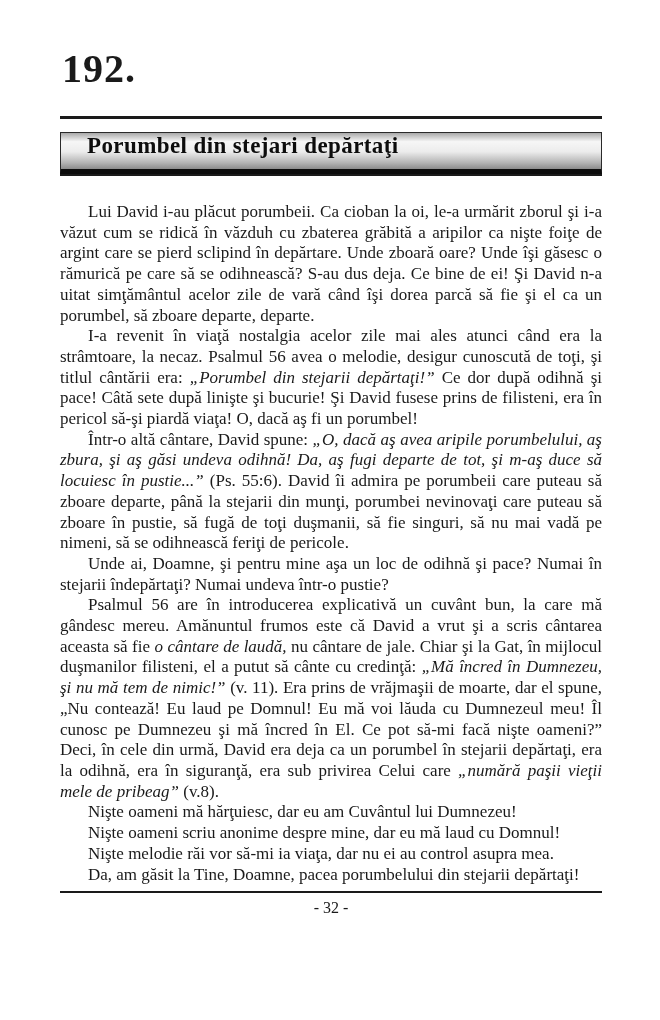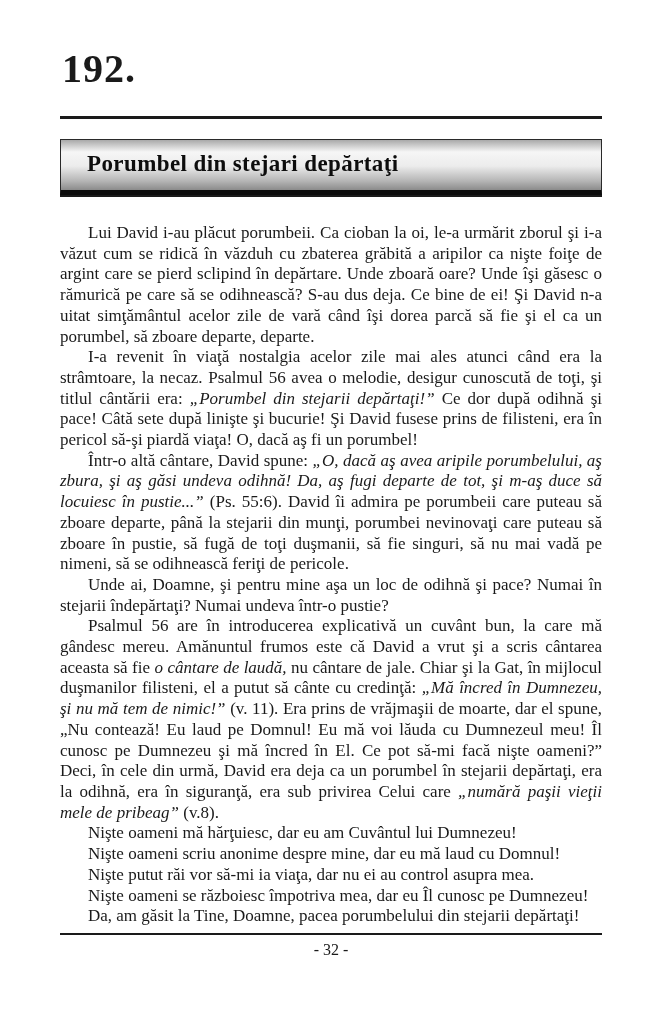--- a/index.html
+++ b/index.html
@@ -24,28 +24,28 @@
     font-weight: bold;
     line-height: 1.05;
     letter-spacing: 1px;
   }
   .top-rule {
     height: 3px;
     background: #1a1a1a;
   }
   .title-bar {
     box-sizing: border-box;
-    margin-top: 20px;
-    height: 56px;
+    margin-top: 13px;
+    height: 42px;
     border: 1px solid #2a2a2a;
     border-bottom: 5px solid #0c0c0c;
     background: linear-gradient(to bottom,
       #a9a9a9 0%, #f6f6f6 24%, #ececec 52%, #b5b5b5 82%, #8b8b8b 100%);
     display: flex;
-    align-items: center;
+    align-items: flex-start;
     padding-left: 26px;
   }
   .title-bar .title-text {
     font-size: 23px;
     font-weight: bold;
     letter-spacing: 0.4px;
     color: #0d0d0d;
     padding-bottom: 2px;
   }
   .intro-quote {
@@ -102,22 +102,21 @@
   <div class="mid-rule"></div>
 
   <div class="body-text">
       <p class="para"><span>Lui David i-au plăcut porumbeii. Ca cioban la oi, le-a urmărit zborul şi i-a văzut cum se ridică în văzduh cu zbaterea grăbită a aripilor ca nişte foiţe de argint care se pierd sclipind în depărtare. Unde zboară oare? Unde îşi găsesc o rămurică pe care să se odihnească? S-au dus deja. Ce bine de ei! Şi David n-a uitat simţământul acelor zile de vară când îşi dorea parcă să fie şi el ca un porumbel, să zboare departe, departe.</span></p>
       <p class="para"><span>I-a revenit în viaţă nostalgia acelor zile mai ales atunci când era la strâmtoare, la necaz. Psalmul 56 avea o melodie, desigur cunoscută de toţi, şi titlul cântării era: </span><span class="it">„Porumbel din stejarii depărtaţi!”</span><span> Ce dor după odihnă şi pace! Câtă sete după linişte şi bucurie! Şi David fusese prins de filisteni, era în pericol să-şi piardă viaţa! O, dacă aş fi un porumbel!</span></p>
       <p class="para"><span>Într-o altă cântare, David spune: </span><span class="it">„O, dacă aş avea aripile porumbelului, aş zbura, şi aş găsi undeva odihnă! Da, aş fugi departe de tot, şi m-aş duce să locuiesc în pustie...”</span><span> (Ps. 55:6). David îi admira pe porumbeii care puteau să zboare departe, până la stejarii din munţi, porumbei nevinovaţi care puteau să zboare în pustie, să fugă de toţi duşmanii, să fie singuri, să nu mai vadă pe nimeni, să se odihnească feriţi de pericole.</span></p>
       <p class="para"><span>Unde ai, Doamne, şi pentru mine aşa un loc de odihnă şi pace? Numai în stejarii îndepărtaţi? Numai undeva într-o pustie?</span></p>
       <p class="para"><span>Psalmul 56 are în introducerea explicativă un cuvânt bun, la care mă gândesc mereu. Amănuntul frumos este că David a vrut şi a scris cântarea aceasta să fie </span><span class="it">o cântare de laudă,</span><span> nu cântare de jale. Chiar şi la Gat, în mijlocul duşmanilor filisteni, el a putut să cânte cu credinţă: </span><span class="it">„Mă încred în Dumnezeu, şi nu mă tem de nimic!”</span><span> (v. 11). Era prins de vrăjmaşii de moarte, dar el spune, „Nu contează! Eu laud pe Domnul! Eu mă voi lăuda cu Dumnezeul meu! Îl cunosc pe Dumnezeu şi mă încred în El. Ce pot să-mi facă nişte oameni?” Deci, în cele din urmă, David era deja ca un porumbel în stejarii depărtaţi, era la odihnă, era în siguranţă, era sub privirea Celui care </span><span class="it">„numără paşii vieţii mele de pribeag”</span><span> (v.8).</span></p>
       <p class="para"><span>Nişte oameni mă hărţuiesc, dar eu am Cuvântul lui Dumnezeu!</span></p>
       <p class="para"><span>Nişte oameni scriu anonime despre mine, dar eu mă laud cu Domnul!</span></p>
-      <p class="para"><span>Nişte putut răi vor să-mi ia viaţa, dar nu ei au control asupra mea.</span></p>
-      <p class="para"><span>Nişte oameni se războiesc împotriva mea, dar eu Îl cunosc pe Dumnezeu!</span></p>
+      <p class="para"><span>Nişte melodie răi vor să-mi ia viaţa, dar nu ei au control asupra mea.</span></p>
       <p class="para"><span>Da, am găsit la Tine, Doamne, pacea porumbelului din stejarii depărtaţi!</span></p>
     </div>
 
   <div class="footer-rule"></div>
 
   <div class="footer-pagenum">- 32 -</div>
 
 </div>
 
 </body></html>

